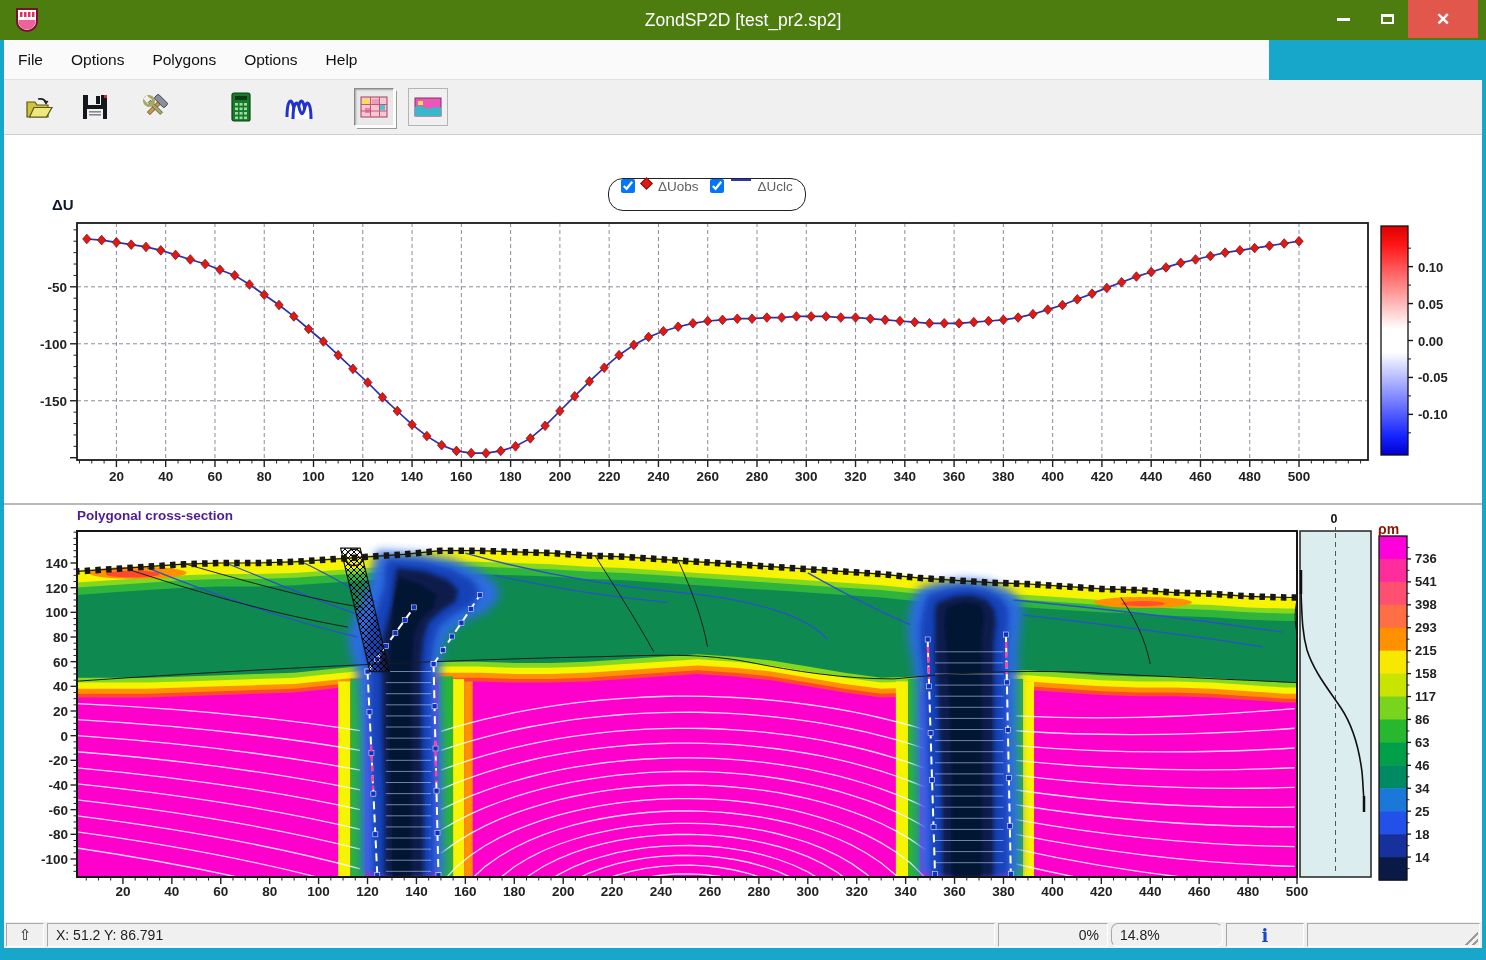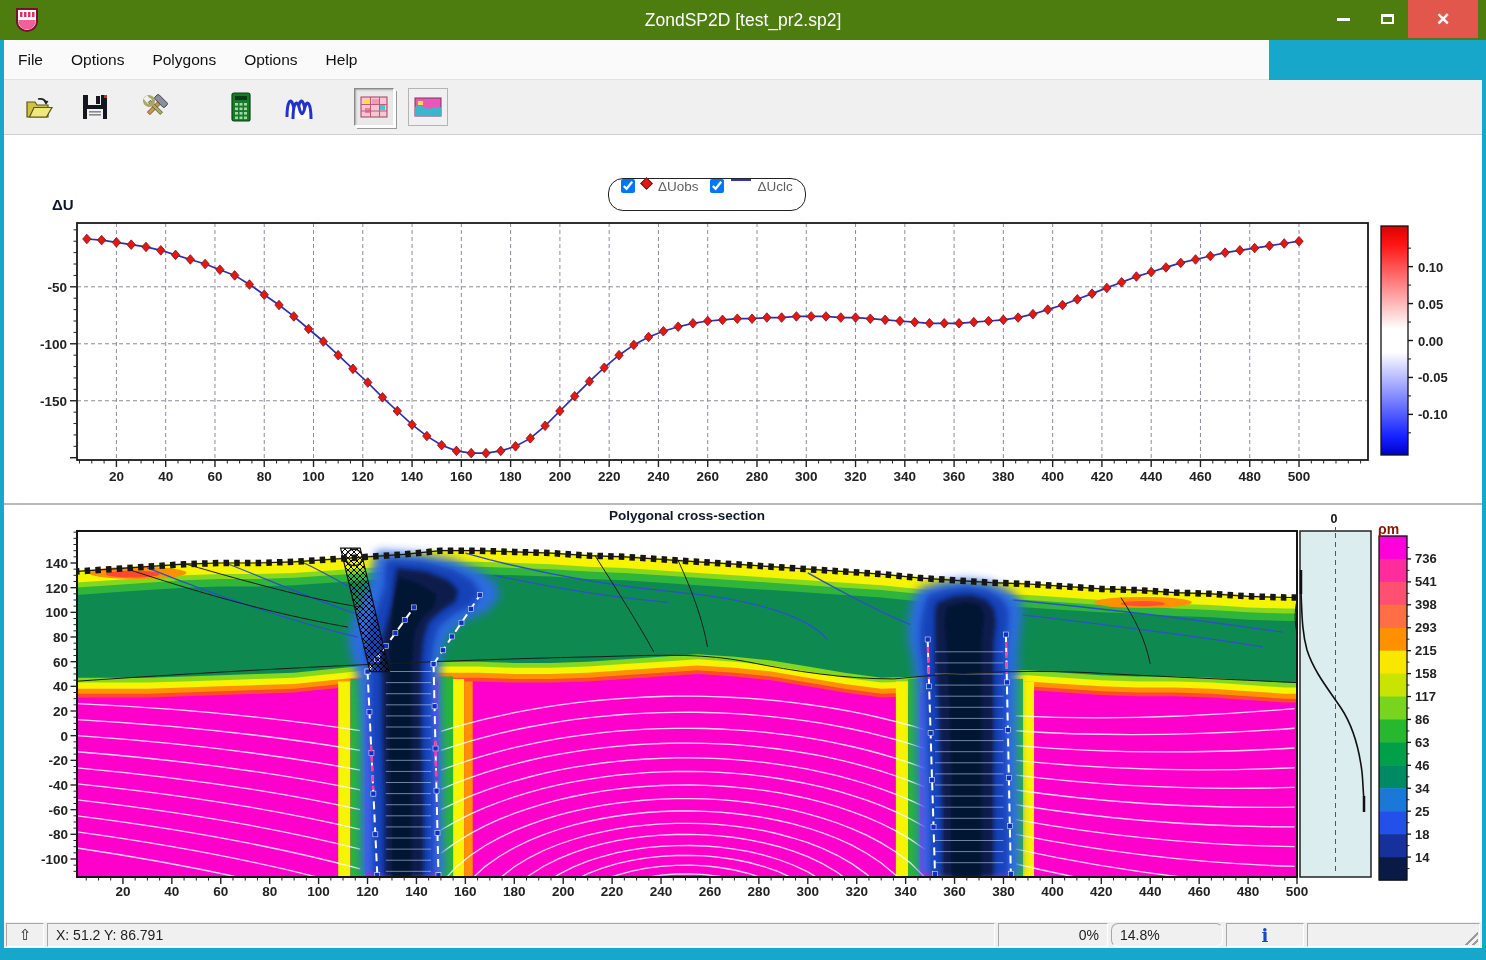--- a/index.html
+++ b/index.html
@@ -28,21 +28,21 @@
   .main{position:absolute;left:4px;top:135px;width:1478px;height:787px;background:#ffffff;}
   .splitter{position:absolute;left:4px;top:503px;width:1478px;height:2px;background:#b9b9b9;}
   .chart-svg{position:absolute;left:0;}
   
   .legend{position:absolute;left:608px;top:178px;height:33px;border:1.7px solid #222;border-radius:15px;background:#fff;display:flex;align-items:flex-start;padding:0 12px;gap:7px;z-index:5;}
   .legend input{width:14px;height:14px;margin:0;}
   .lg-diamond{width:9px;height:9px;background:#e3180f;border:1px solid #7a1020;transform:rotate(45deg);display:inline-block;}
   .lg-line{width:20px;height:0;border-bottom:2.6px solid #3035b5;display:inline-block;}
   .lg-label{font-size:13.5px;color:#5f5f5f;}
   .du-label{position:absolute;left:52px;top:196px;font-size:15px;font-weight:bold;color:#0f172a;z-index:5;}
-  .xs-title{position:absolute;left:77px;top:508px;width:1220px;text-align:center;font-size:13.5px;font-weight:bold;color:#0f172a;z-index:5;}
+  .xs-title{position:absolute;left:77px;top:508px;width:1220px;text-align:left;font-size:13.5px;font-weight:bold;color:#4c1d95;z-index:5;}
   .zero-label{position:absolute;left:1324px;top:512px;width:20px;text-align:center;font-size:12.5px;font-weight:bold;color:#111;z-index:5;}
   .rho-label{position:absolute;left:1378px;top:510px;font-size:14px;font-weight:bold;color:#8b1500;z-index:5;margin-top:11px;}
   
   .statusbar{position:absolute;left:4px;top:922px;width:1478px;height:26px;background:#f0f0f0;display:flex;align-items:stretch;padding:1px 2px;gap:3px;}
   .sb-panel{border:1px solid #a8a8a8;border-bottom-color:#fff;border-right-color:#fff;background:#f0f0f0;display:flex;align-items:center;font-size:14px;color:#222;padding:0 8px;}
   .sb-arrow{width:38px;justify-content:center;font-size:15px;}
   .sb-coords{width:948px;}
   .sb-p1{width:110px;justify-content:flex-end;}
   .sb-p2{width:112px;border-radius:7px;}
   .sb-info{width:78px;justify-content:center;font-family:"DejaVu Serif",serif;font-weight:bold;font-size:18px;color:#1848c8;}

